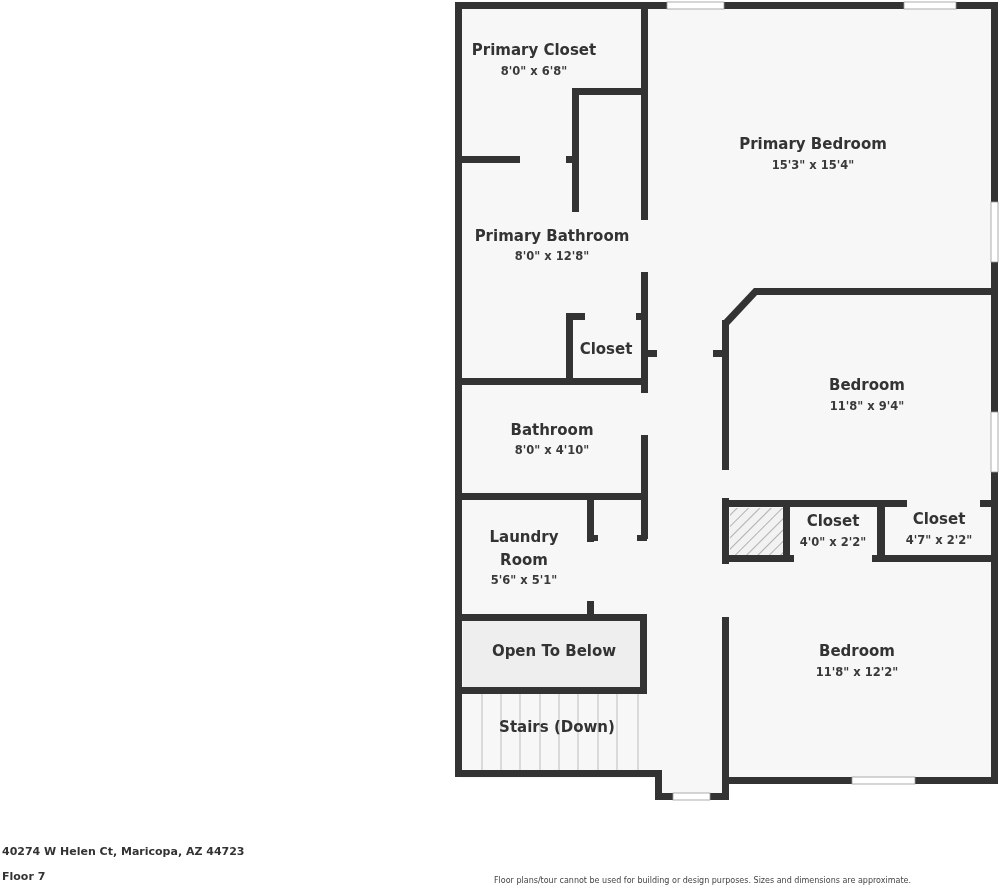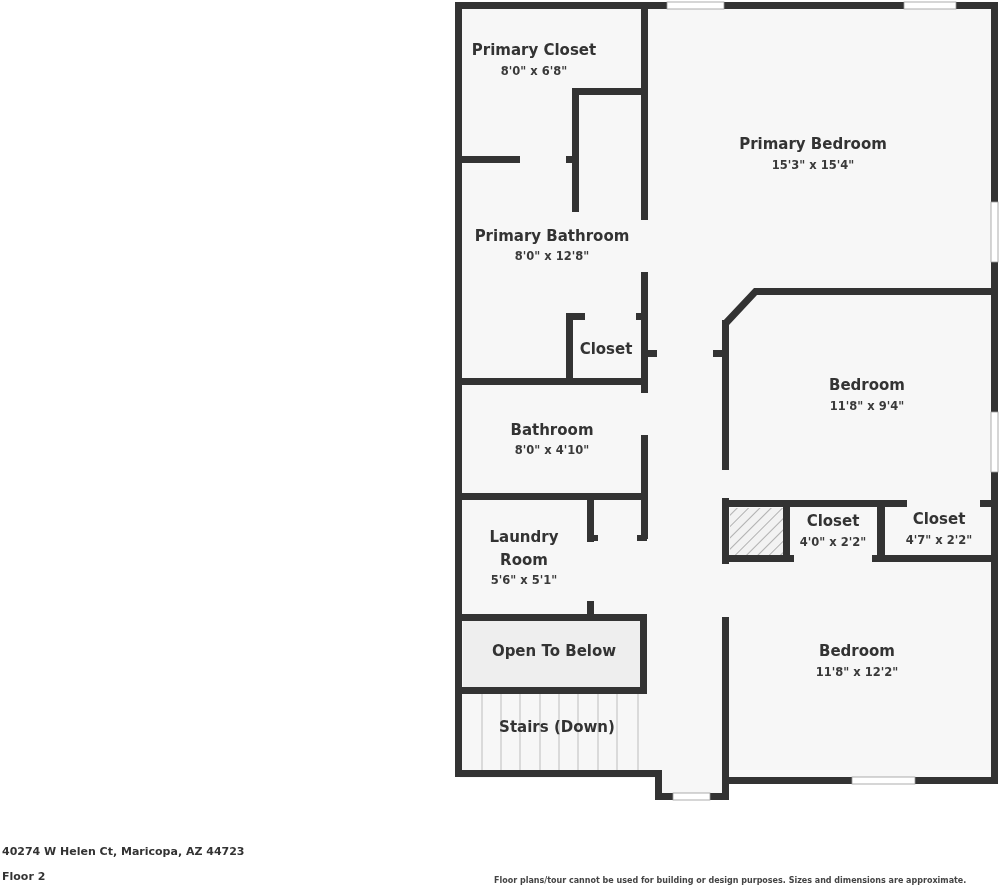--- a/index.html
+++ b/index.html
@@ -3,21 +3,21 @@
 <meta charset="utf-8">
 <style>
   html, body { margin: 0; padding: 0; background: #ffffff; }
   body { width: 1000px; height: 893px; position: relative; overflow: hidden;
          font-family: "DejaVu Sans", "Liberation Sans", sans-serif; }
   #plan { position: absolute; left: 0; top: 0; width: 1000px; height: 893px; }
   .room-name { font-family: "DejaVu Sans", sans-serif; font-size: 15px; font-weight: bold; fill: #333333; text-anchor: middle; }
   .room-dim  { font-family: "DejaVu Sans", sans-serif; font-size: 11.5px; font-weight: bold; fill: #3a3a3a; text-anchor: middle; }
   .footer-address { position: absolute; left: 2px; top: 845px; font-size: 11px; font-weight: bold; color: #333; }
   .footer-floor { position: absolute; left: 2px; top: 870px; font-size: 11px; font-weight: bold; color: #333; }
-  .footer-disclaimer { position: absolute; left: 494px; top: 876px; font-size: 8px; font-weight: bold; color: #444; white-space: nowrap; }
+  .footer-disclaimer { position: absolute; left: 494px; top: 876px; font-size: 8px; font-weight: normal; color: #444; white-space: nowrap; }
 </style>
 </head>
 <body>
 
 <svg id="plan" viewBox="0 0 1000 893" xmlns="http://www.w3.org/2000/svg">
 
   <g>
     <rect x="460" y="8" width="532" height="770" fill="#f7f7f7"></rect>
     <rect x="655" y="770" width="70" height="26" fill="#f7f7f7"></rect>
     <rect x="463" y="621" width="180" height="66" fill="#eeeeee"></rect>
@@ -147,14 +147,14 @@
     <text class="room-name" x="554" y="656">Open To Below</text>
 
     <text class="room-name" x="857" y="656">Bedroom</text>
     <text class="room-dim" x="857" y="676">11'8" x 12'2"</text>
 
     <text class="room-name" x="557" y="732">Stairs (Down)</text>
   </g>
 </svg>
 
 <div class="footer-address">40274 W Helen Ct, Maricopa, AZ 44723</div>
-<div class="footer-floor">Floor 2</div>
+<div class="footer-floor">Floor 7</div>
 <div class="footer-disclaimer">Floor plans/tour cannot be used for building or design purposes. Sizes and dimensions are approximate.</div>
 
 </body></html>

